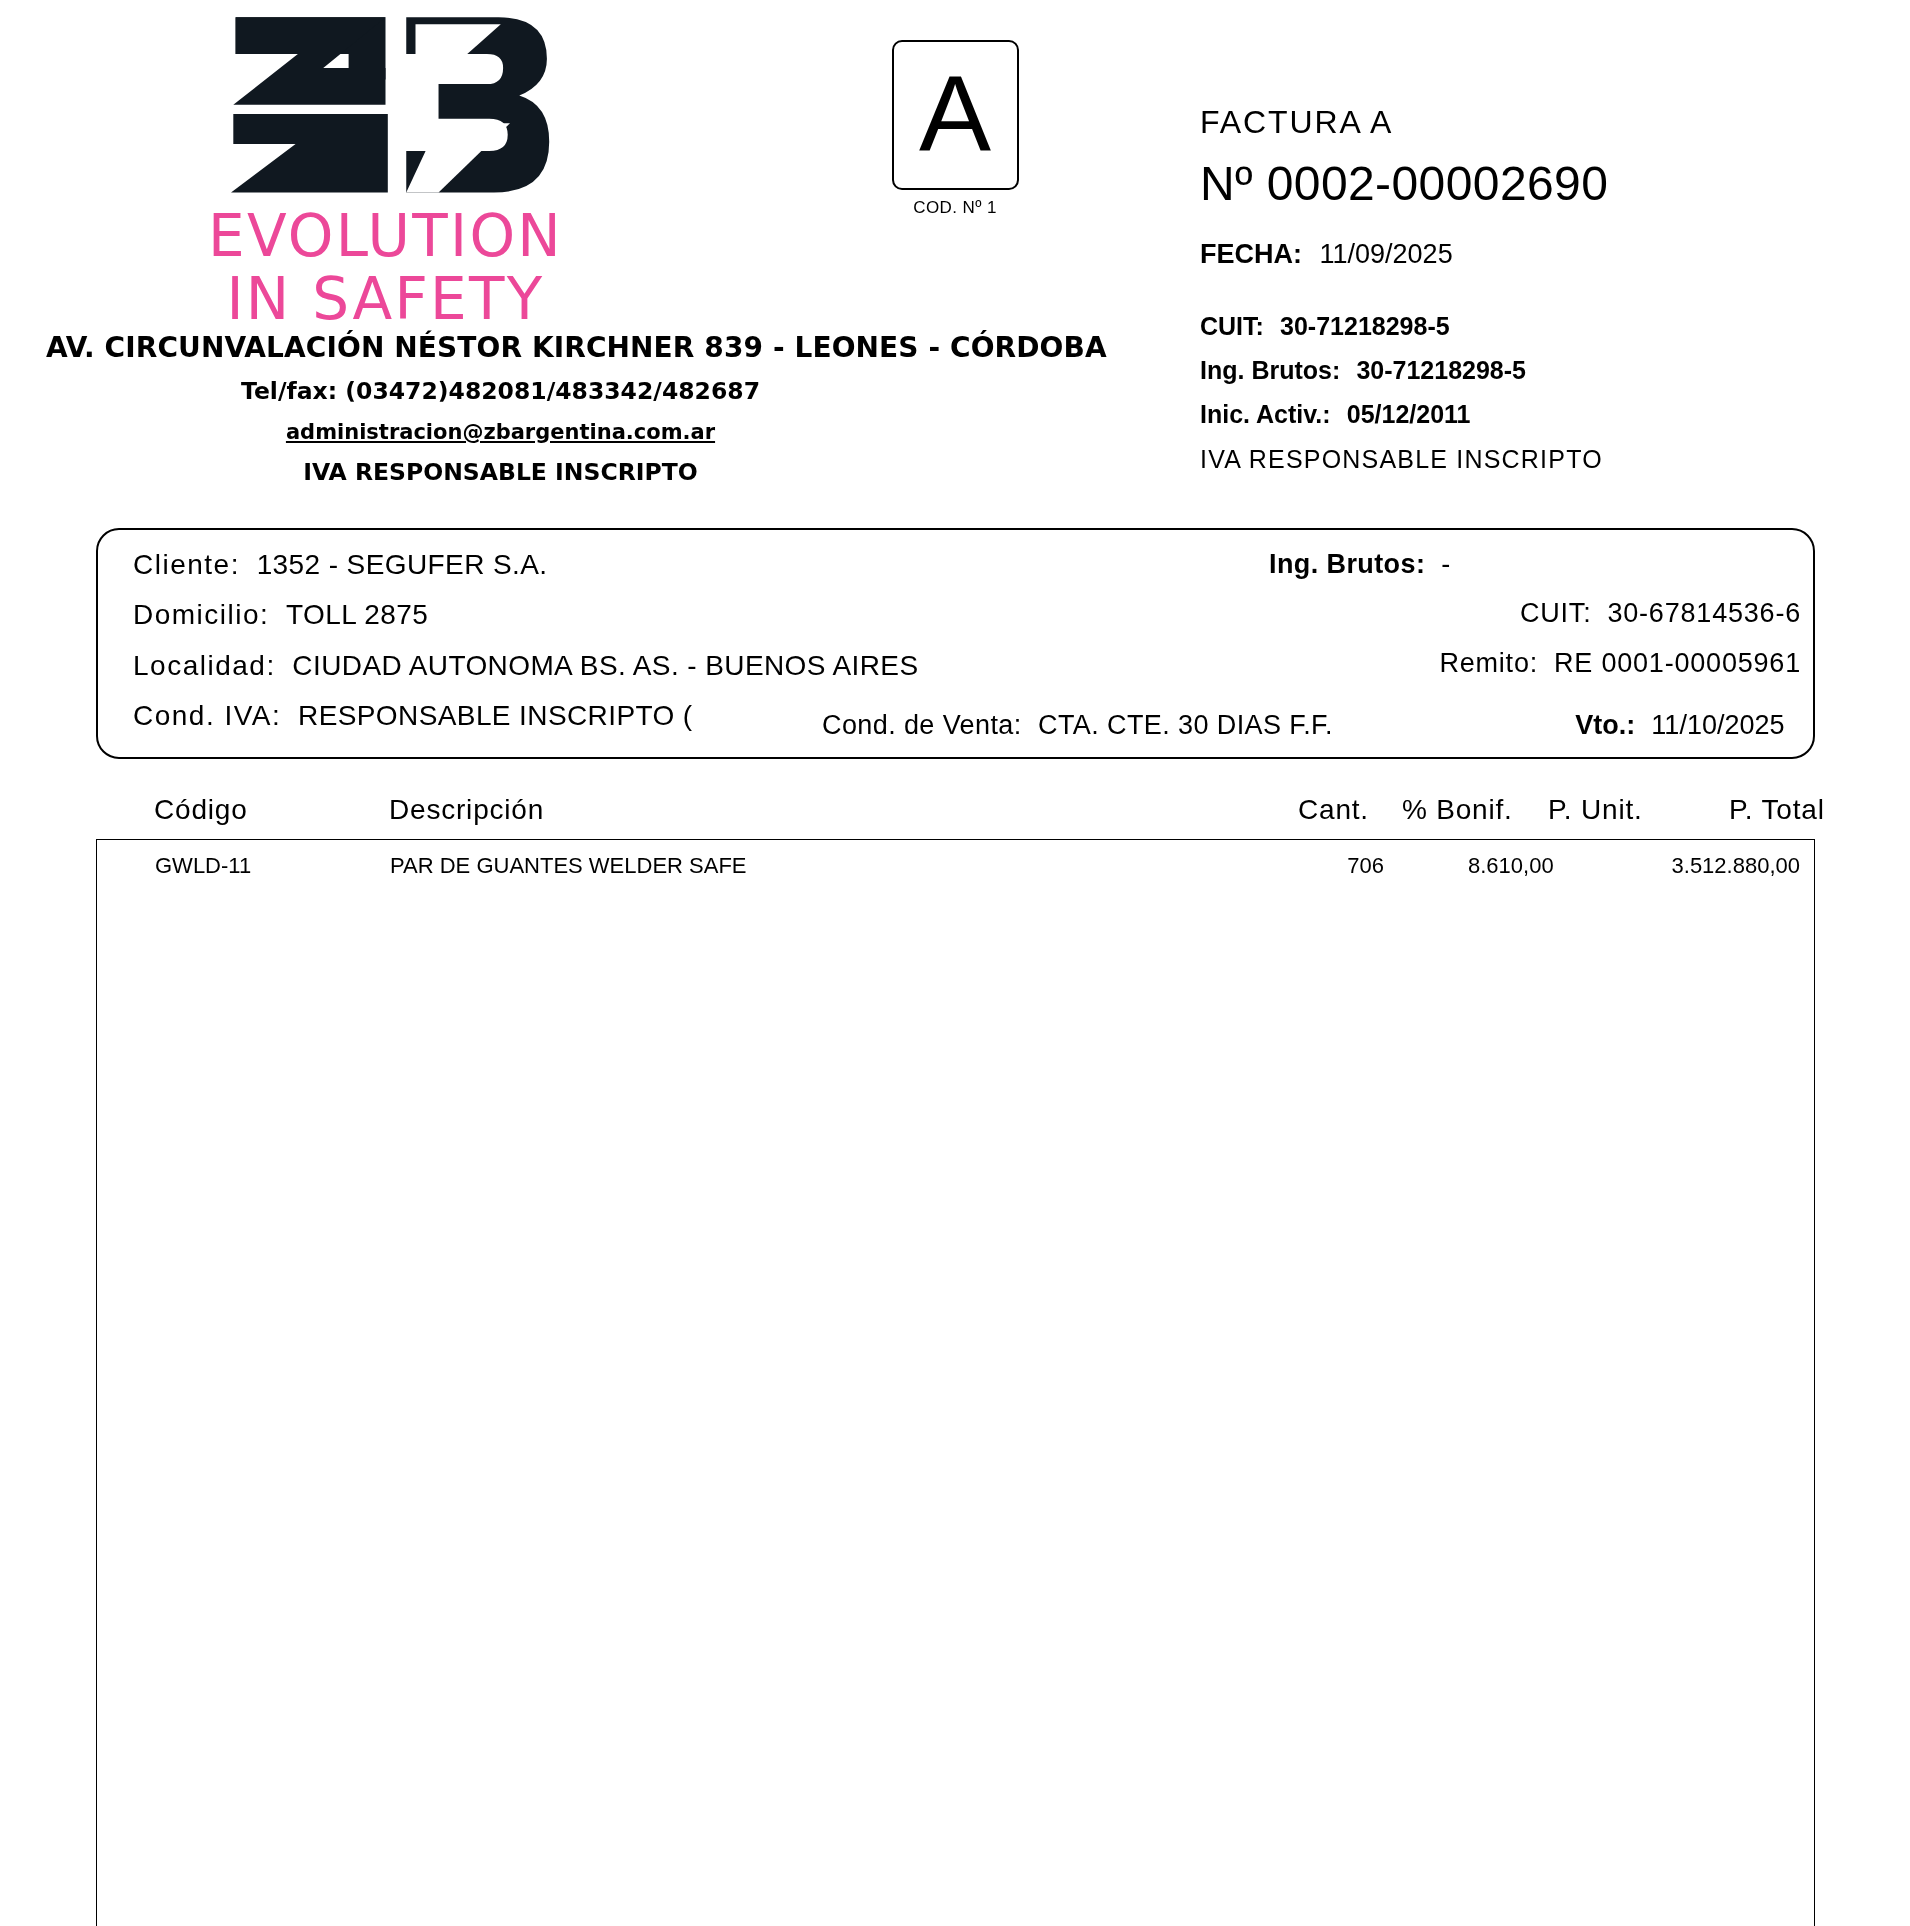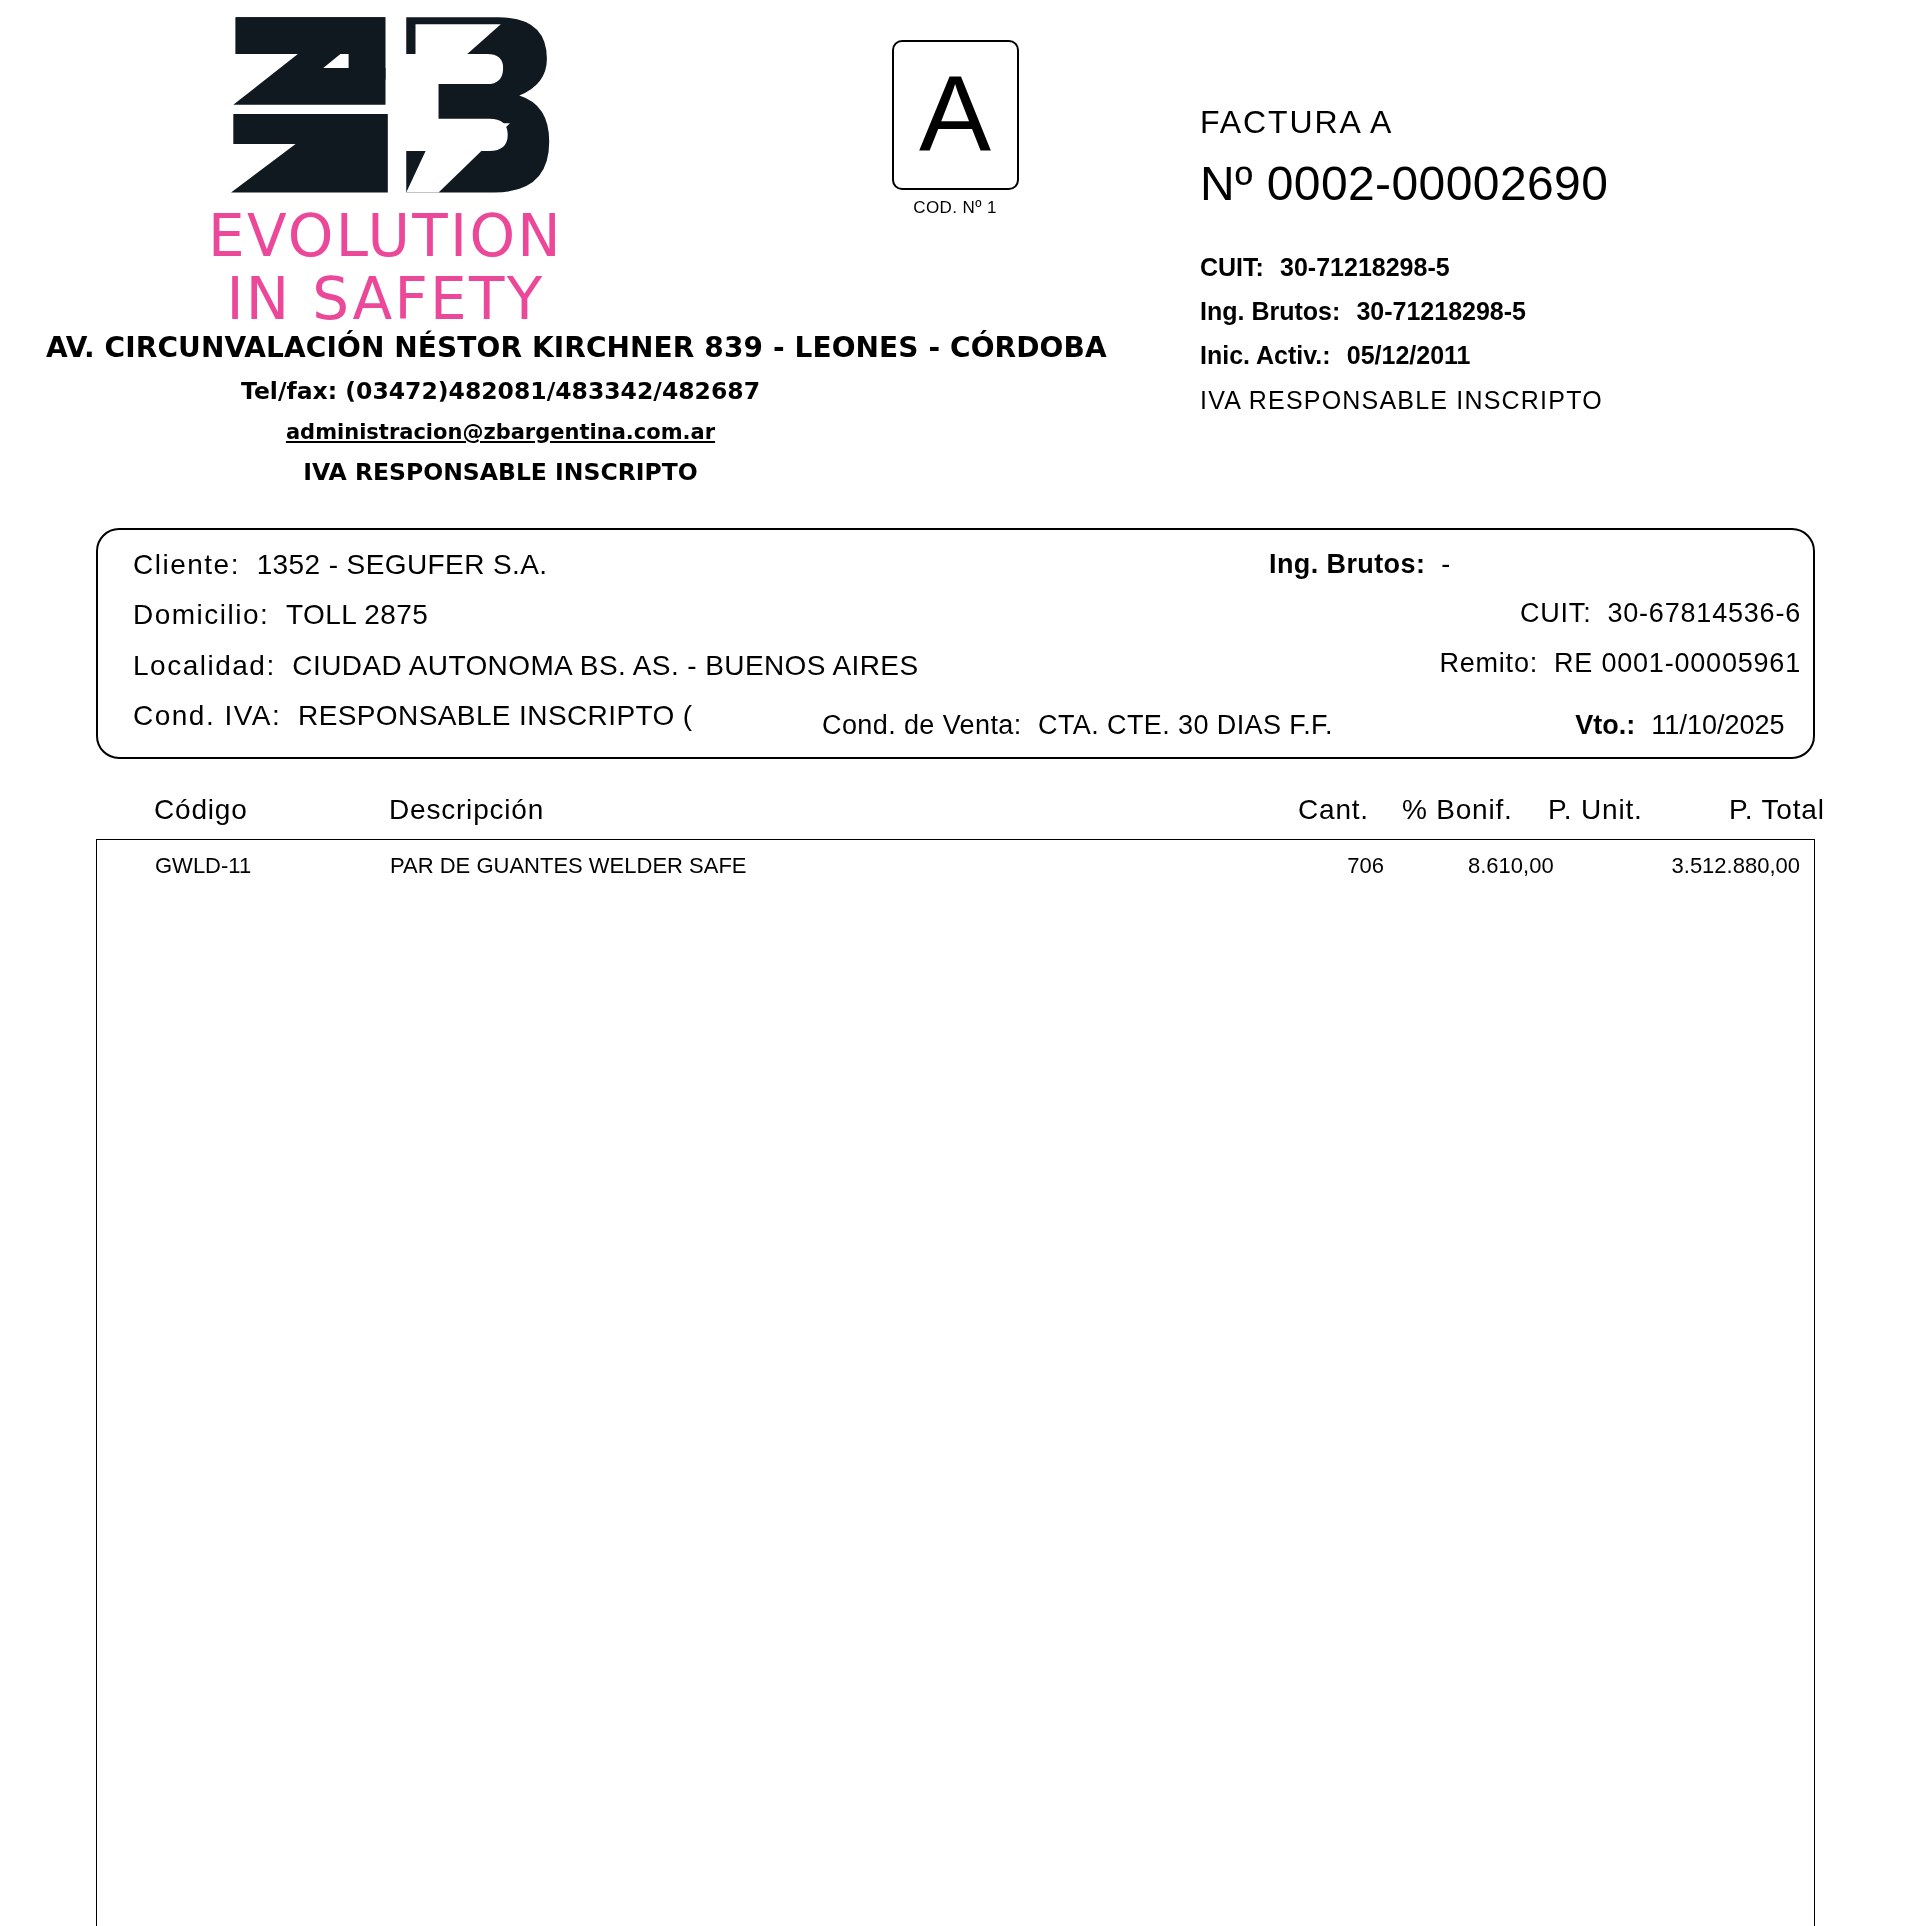--- a/index.html
+++ b/index.html
@@ -273,20 +273,24 @@
     </div>
 
     <div class="a-box-wrap">
       <div class="a-box">A</div>
       <div class="cod-n">COD. Nº  1</div>
     </div>
 
     <div class="right-head">
       <div class="fa-label">FACTURA A</div>
       <div class="fa-num">Nº 0002-00002690</div>
+      <div class="fecha-row">
+        <b>FECHA:</b>
+        <span style="margin-left:10px;">11/09/2025</span>
+      </div>
       <div class="fiscal">
         <div>
           <b>CUIT:</b>
           <span style="margin-left:9.2px;font-weight:bold;">30-71218298-5</span>
         </div>
         <div>
           <b>Ing. Brutos:</b>
           <span style="margin-left:9.2px;font-weight:bold;">30-71218298-5</span>
         </div>
         <div>

